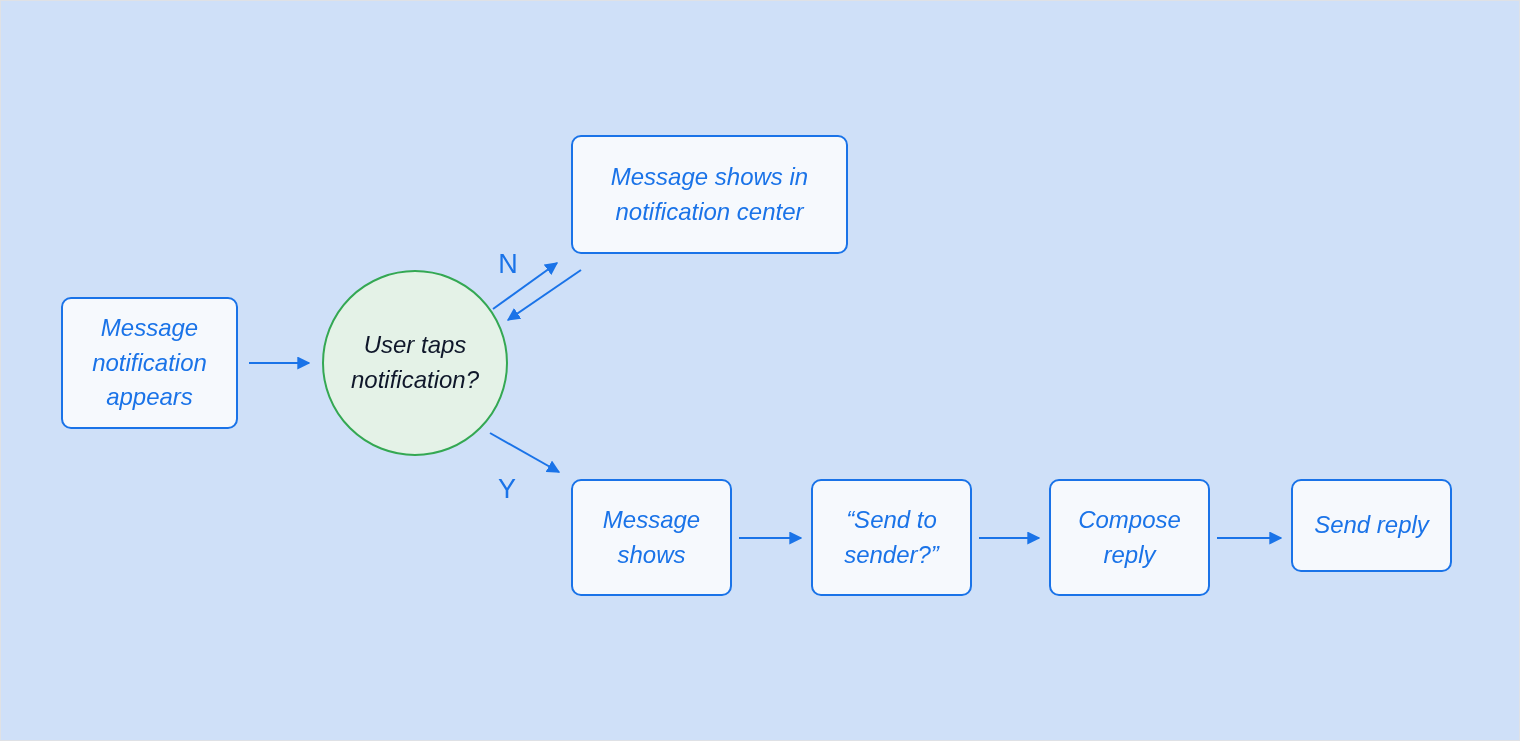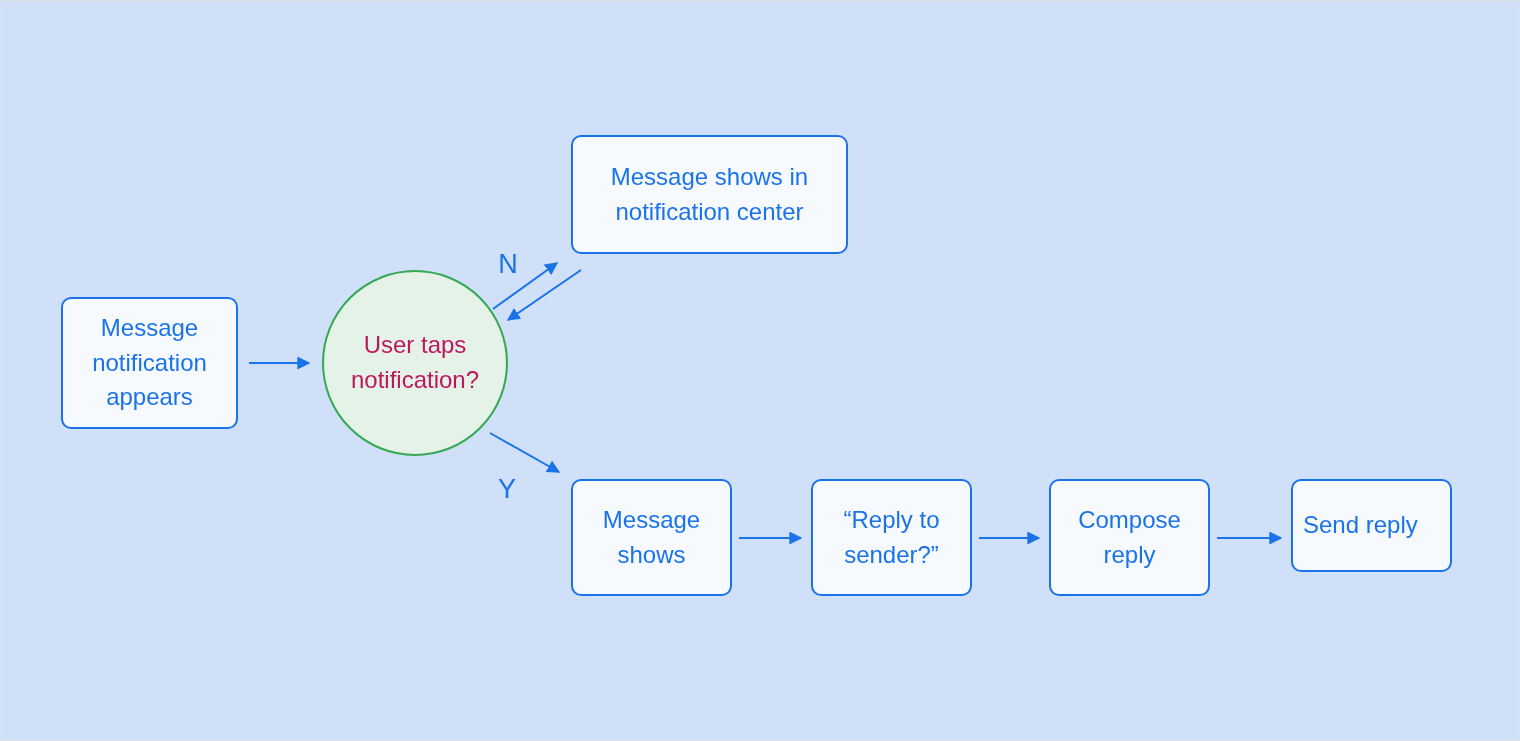--- a/index.html
+++ b/index.html
@@ -14,37 +14,38 @@
     background: #cfe0f8;
     box-sizing: border-box;
     border: 1px solid #dfe1e5;
     overflow: hidden;
   }
   .node {
     position: absolute;
     box-sizing: border-box;
     display: flex;
     align-items: center;
-    justify-content: flex-start;
+    justify-content: center;
     text-align: center;
     font-size: 24px;
     line-height: 1.45;
+    font-style: italic;
   }
   .process {
     background: #f6f9fd;
     border: 2px solid #1a73e8;
     border-radius: 10px;
     color: #1a73e8;
     padding: 6px 10px;
   }
   .decision {
     background: #e4f2e7;
     border: 2px solid #34a853;
     border-radius: 50%;
-    color: #be185d;
+    color: #0f172a;
     padding: 8px;
   }
   .edge-label {
     position: absolute;
     transform: translate(-50%, -50%);
     color: #1a73e8;
     font-size: 27px;
     line-height: 1;
   }
   #node-start        { left: 60px;   top: 296px; width: 177px; height: 132px; }
@@ -96,21 +97,21 @@
 
   <div class="node process" id="node-notif-center">
     <span>Message shows in notification center</span>
   </div>
 
   <div class="node process" id="node-plays">
     <span>Message shows</span>
   </div>
 
   <div class="node process" id="node-reply-q">
-    <span>“Reply to sender?”</span>
+    <span>“Send to sender?”</span>
   </div>
 
   <div class="node process" id="node-compose">
     <span>Compose reply</span>
   </div>
 
   <div class="node process" id="node-send">
     <span>Send reply</span>
   </div>
 

